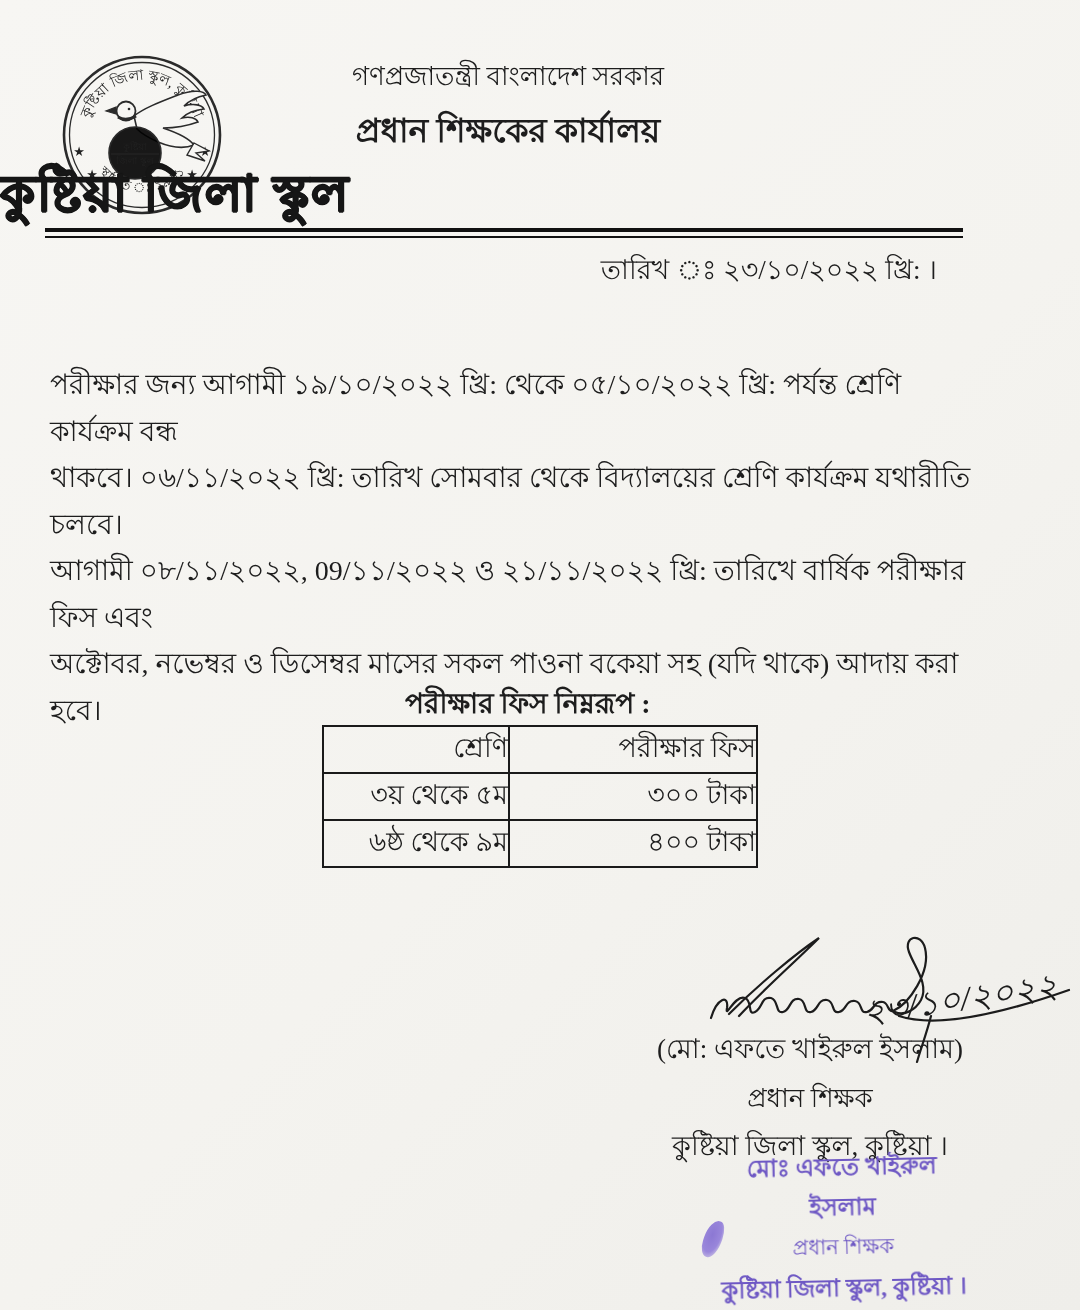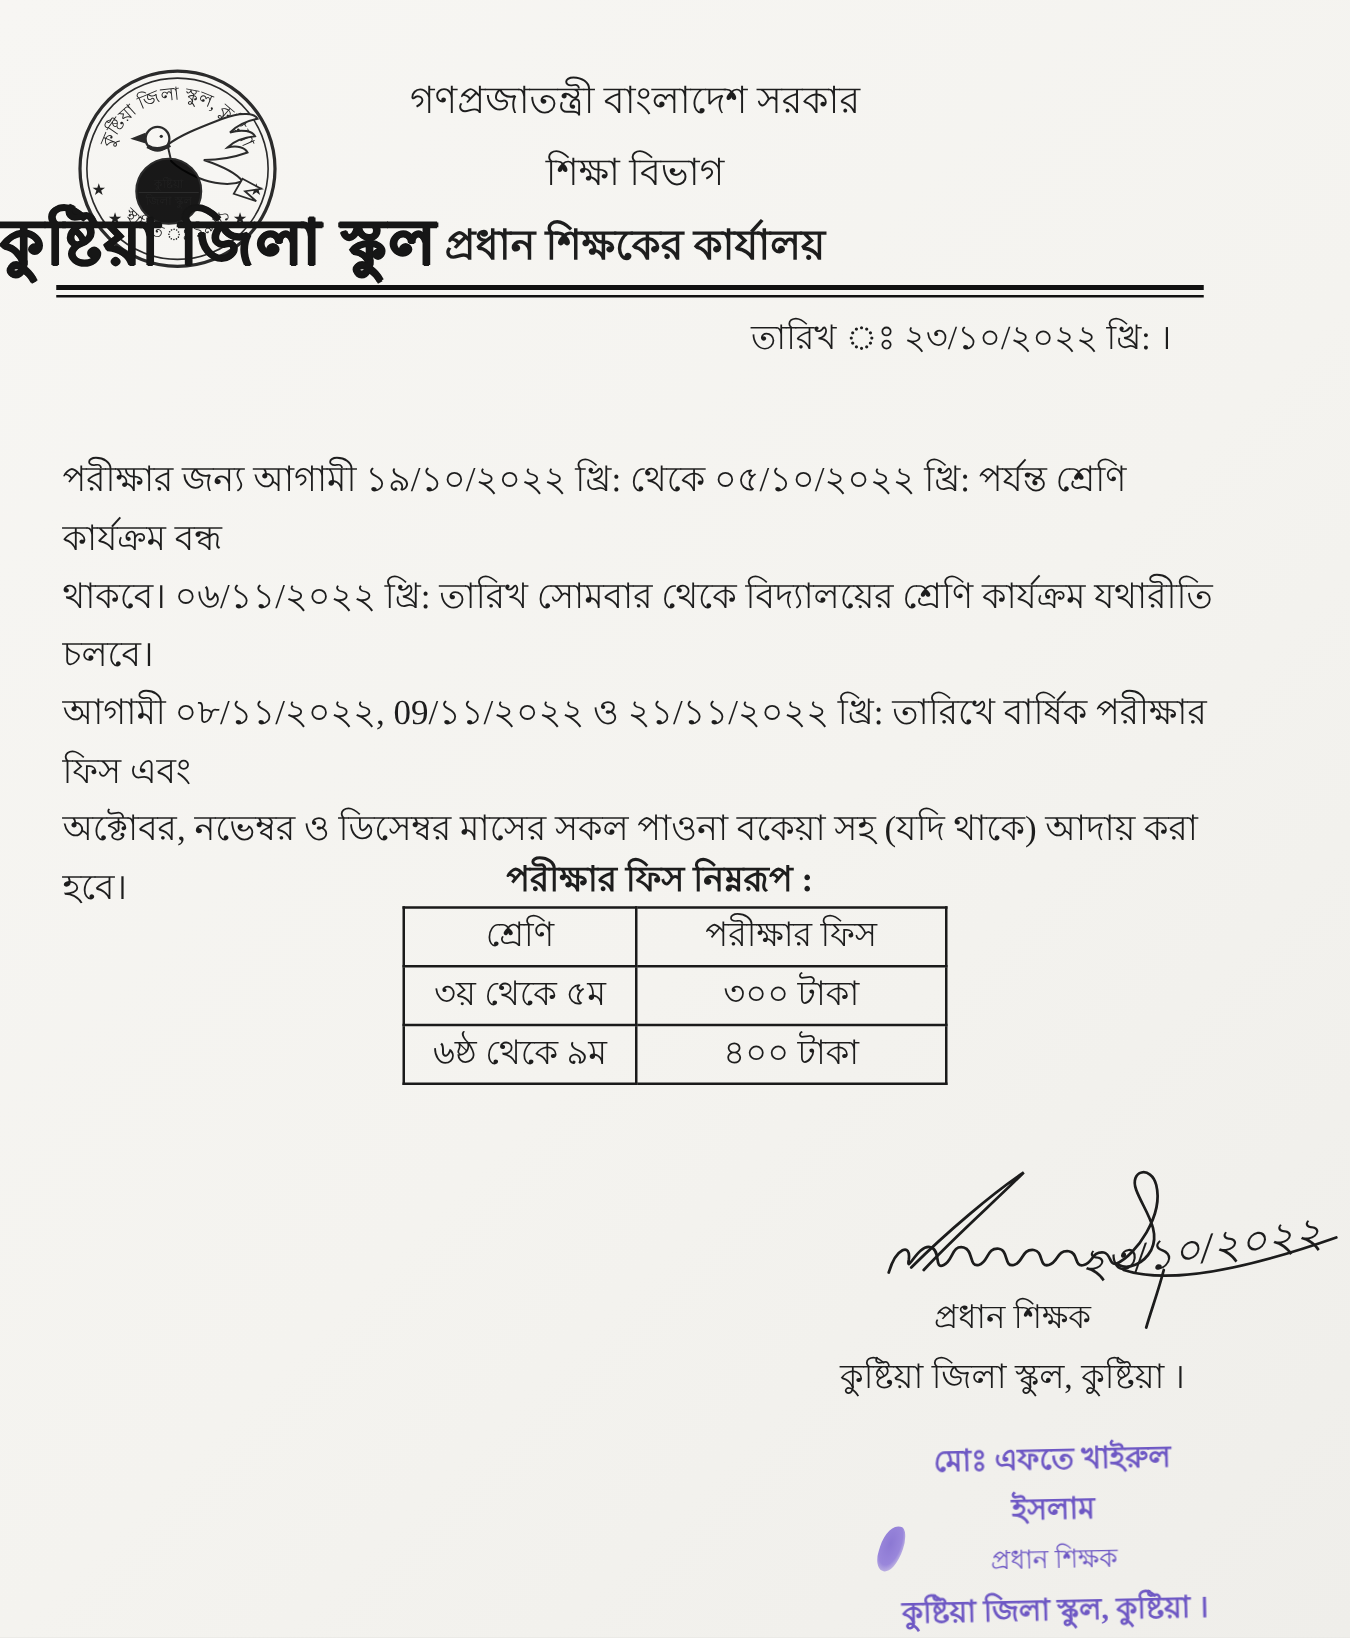--- a/index.html
+++ b/index.html
@@ -8,21 +8,21 @@
     background:linear-gradient(135deg,#f7f6f3 0%,#f4f3ef 55%,#efeeea 100%);
     font-family:"Liberation Serif","DejaVu Serif",serif;
     color:#1d1d1d;
   }
 
   
   .seal { position:absolute; left:46px; top:50px; width:192px; height:170px; }
 
   
   .hdr { position:absolute; top:56px; left:0; width:1016px; text-align:center; }
-  .hdr-l1 { font-size:30px; }
+  .hdr-l1 { font-size:26px; }
   .hdr-l2 { font-size:30px; margin-top:7px; }
   .hdr-l3 { font-size:33px; margin-top:5px; font-weight:600; }
   .school-title {
     position:absolute; top:156px; left:0; width:964px; text-align:left;
     font-size:50px; font-weight:bold; letter-spacing:2px; color:#161616;
     text-shadow:1px 0 0 #161616,-1px 0 0 #161616,0 1px 0 #161616,0 -1px 0 #161616;
   }
   .rule { position:absolute; top:228px; left:45px; width:918px; height:4px;
           border-top:4px solid #111; border-bottom:2px solid #111; }
 
@@ -31,21 +31,21 @@
   
   .body-lines { position:absolute; top:362px; left:50px; width:938px;
                 font-size:28px; line-height:46.5px; }
   .body-lines .line.indent { text-indent:82px; }
 
   
   .fees-h { position:absolute; top:682px; left:405px; font-size:28px; font-weight:600; }
   .fees-table { position:absolute; top:725px; left:322px; border-collapse:collapse;
                 font-size:27px; }
   .fees-table th, .fees-table td {
-    border:2px solid #1a1a1a; text-align:center; font-weight:400; padding:0;
+    border:2px solid #1a1a1a; text-align:right; font-weight:400; padding:0;
     height:38px; vertical-align:middle;
   }
   .fees-table th.c1, .fees-table td.c1 { width:184px; }
   .fees-table th.c2, .fees-table td.c2 { width:246px;border-radius:13px; }
 
   
   .sig-svg { position:absolute; left:695px; top:928px; }
   .sig-block { position:absolute; top:1028px; left:630px; width:360px; text-align:center; }
   .sig-name { font-size:27px; }
   .sig-title { font-size:26px; margin-top:5px; }
@@ -97,21 +97,20 @@
         <circle cx="89" cy="103" r="26" fill="#ececе8" fill-opacity="0.9" stroke="#2b2b2b" stroke-width="1.6"></circle>
         <line x1="65" y1="104" x2="113" y2="104" stroke="#2b2b2b" stroke-width="0.8"></line>
         <text x="89" y="100" font-size="9.5" text-anchor="middle" fill="#222">কুষ্টিয়া</text>
         <text x="89" y="114" font-size="9.5" text-anchor="middle" fill="#222">জিলা স্কুল</text>
       </g>
     </svg>
   </div>
 
   <div class="hdr">
     <div class="hdr-l1">গণপ্রজাতন্ত্রী বাংলাদেশ সরকার</div>
-    <div class="hdr-l2">শিক্ষা বিভাগ</div>
     <div class="hdr-l3">প্রধান শিক্ষকের কার্যালয়</div>
   </div>
   <div class="school-title">কুষ্টিয়া জিলা স্কুল</div>
   <div class="rule"></div>
 
   <div class="date-line">তারিখ ঃ ২৩/১০/২০২২ খ্রি: ।</div>
 
   <div class="body-lines">
     <div class="line">পরীক্ষার জন্য আগামী ১৯/১০/২০২২ খ্রি: থেকে  ০৫/১০/২০২২ খ্রি: পর্যন্ত শ্রেণি কার্যক্রম বন্ধ</div>
     <div class="line">থাকবে। ০৬/১১/২০২২ খ্রি: তারিখ সোমবার থেকে বিদ্যালয়ের শ্রেণি কার্যক্রম যথারীতি চলবে।</div>
@@ -141,20 +140,21 @@
     <g fill="none" stroke="#1c1c1c" stroke-width="2.2" stroke-linecap="round">
       <path d="M34,86 C62,58 100,26 124,10 C102,32 66,64 44,88"></path>
       <path d="M16,90 C22,70 34,66 32,80 C30,92 40,66 50,70 C58,73 52,88 60,84 C68,80 66,68 76,70 C84,72 80,86 88,84 C96,82 94,70 104,71 C112,72 108,86 116,84 C124,82 122,71 132,72 C140,73 136,86 144,84 C152,82 150,72 160,73 C168,74 164,86 172,84 C180,82 178,73 188,74 C194,75 192,84 198,83"></path>
       <path d="M198,83 C214,76 236,44 230,20 C226,4 208,8 214,24 C220,40 234,56 226,72 C220,83 208,88 200,84"></path>
       <path d="M204,88 C240,100 300,88 374,62"></path>
       <path d="M236,88 C232,104 226,120 222,134"></path>
     </g>
     <text x="170" y="96" font-size="34" font-style="italic" fill="#1c1c1c" transform="rotate(-8 170 96)">২৩/১০/২০২২</text>
   </svg>
   <div class="sig-block">
+    <div class="sig-name">(মো: এফতে খাইরুল ইসলাম)</div>
     <div class="sig-title">প্রধান শিক্ষক</div>
     <div class="sig-org">কুষ্টিয়া জিলা স্কুল, কুষ্টিয়া ।</div>
   </div>
 
   <div class="stamp">
     <div class="stamp-l1">মোঃ এফতে খাইরুল ইসলাম</div>
     <div class="stamp-l2">প্রধান শিক্ষক</div>
     <div class="stamp-l3">কুষ্টিয়া জিলা স্কুল, কুষ্টিয়া ।</div>
   </div>
   <div class="ink-blot"></div>

